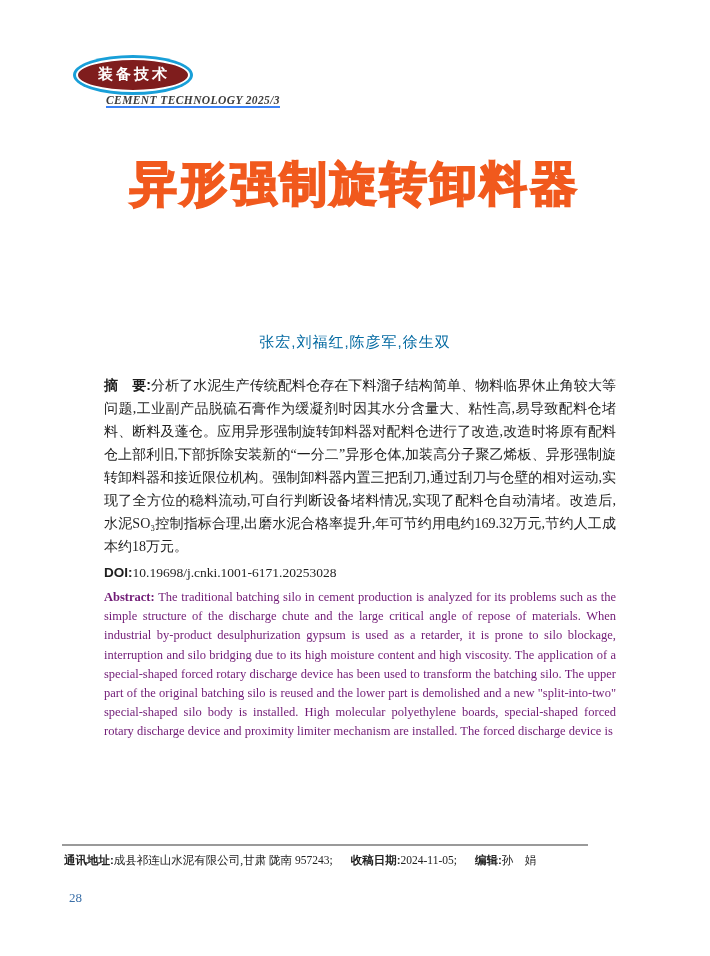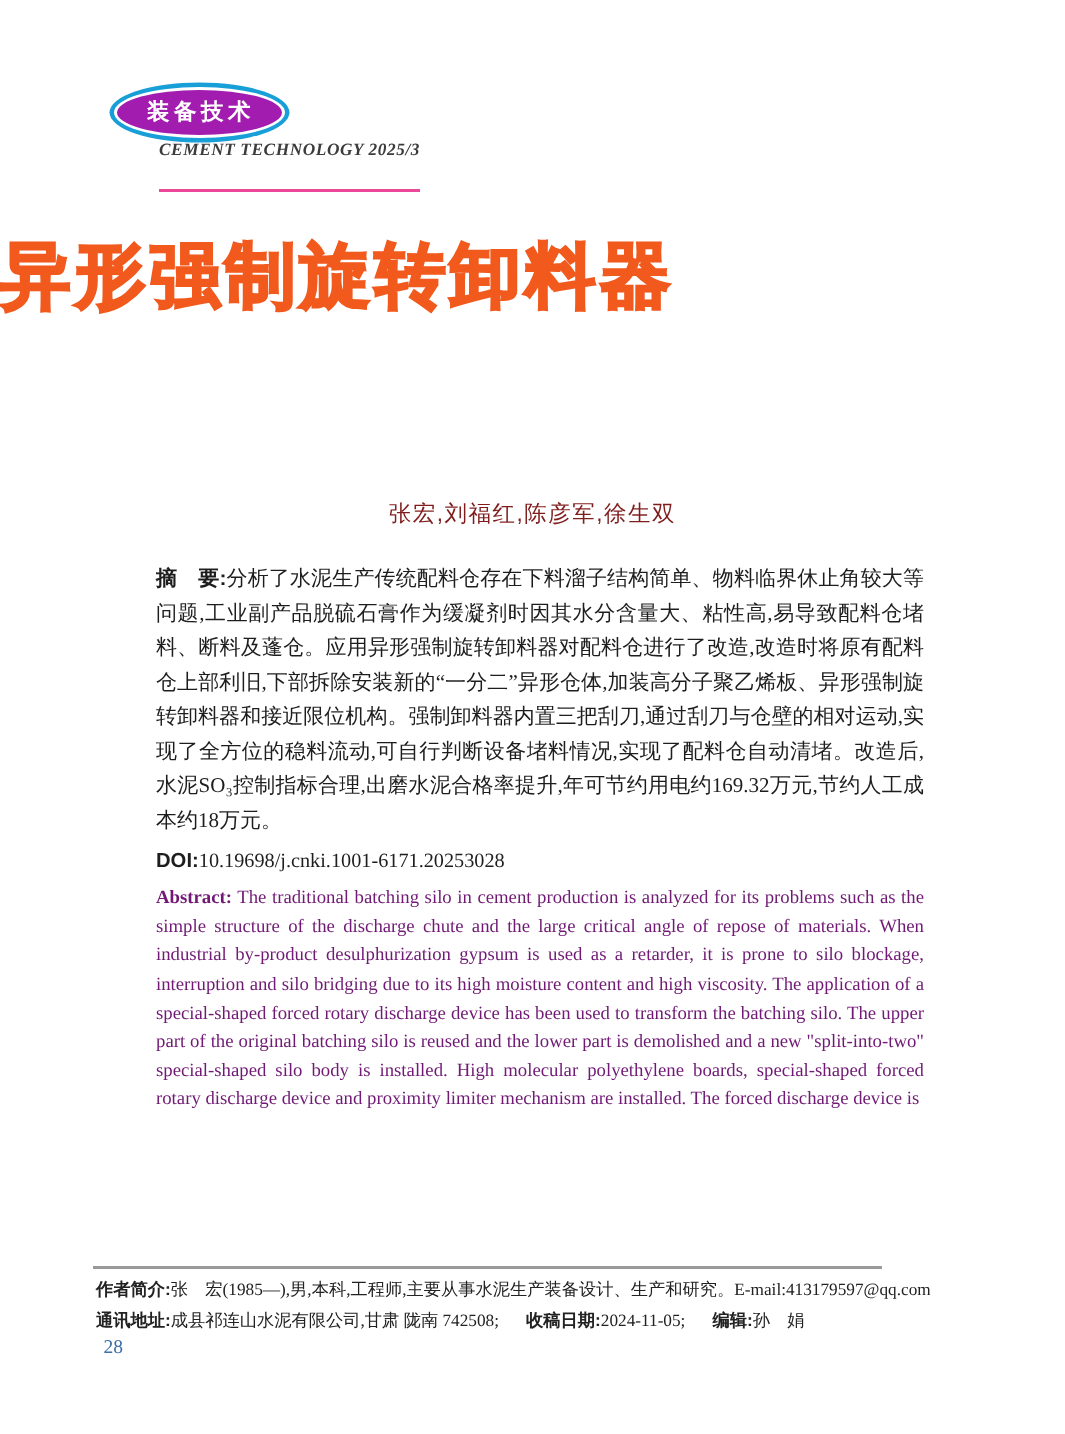--- a/index.html
+++ b/index.html
@@ -3,44 +3,44 @@
 <meta charset="utf-8">
 <style>
   html,body{margin:0;padding:0;background:#ffffff;}
   .page{
     position:relative;width:710px;height:956px;background:#ffffff;
     font-family:"Liberation Serif", serif;color:#1e1e1e;overflow:hidden;
   }
   
   .badge{
     position:absolute;left:76px;top:58px;
-    background:#a21caf;color:#ffffff;
+    background:#7f1d1d;color:#ffffff;
     font-family:"Liberation Sans", sans-serif;font-weight:bold;
     font-size:15px;letter-spacing:3px;
     padding:5px 18px 6px 20px;border-radius:50%;
     border:2px solid #ffffff;box-shadow:0 0 0 3px #189FD8;
     white-space:nowrap;
   }
   .journal{
     position:absolute;left:106px;top:94px;
     font-style:italic;font-weight:bold;font-size:11.5px;color:#3c3c3c;
-    border-bottom:2px solid #ec4899;padding-bottom:20px;letter-spacing:0.4px;
+    border-bottom:2px solid #3b82f6;padding-bottom:0;letter-spacing:0.4px;
   }
   
   .title{
     position:absolute;left:0;top:150px;width:710px;margin:0;
-    color:#F1591D;
+    text-align:center;color:#F1591D;
     font-family:"Liberation Sans", sans-serif;font-weight:900;
     font-size:47px;line-height:67px;letter-spacing:3px;
     -webkit-text-stroke:1.8px #F1591D;
   }
   .title .t-line{display:block;}
   .authors{
     position:absolute;left:0;top:333px;width:710px;text-align:center;
-    color:#7f1d1d;font-family:"Liberation Sans", sans-serif;
+    color:#0369a1;font-family:"Liberation Sans", sans-serif;
     font-size:15px;letter-spacing:1px;
   }
   
   .content{position:absolute;left:104px;top:374px;width:512px;}
   .cn-abstract{
     margin:0;font-size:14px;line-height:23px;text-align:justify;
     color:#1d1d1d;
   }
   .h-label{font-weight:bold;font-family:"Liberation Sans", sans-serif;}
   .meta-line{margin:2px 0 0 0;font-size:13.5px;line-height:25px;white-space:nowrap;}
@@ -89,19 +89,18 @@
     <p class="meta-line"><span class="h-label">DOI:</span><span>10.19698/j.cnki.1001-6171.20253028</span></p>
 
 
     <p class="en-abstract"><b>Abstract:</b> <span>The traditional batching silo in cement production is analyzed for its problems such as the simple structure of the discharge chute and the large critical angle of repose of materials. When industrial by-product desulphurization gypsum is used as a retarder, it is prone to silo blockage, interruption and silo bridging due to its high moisture content and high viscosity. The application of a special-shaped forced rotary discharge device has been used to transform the batching silo. The upper part of the original batching silo is reused and the lower part is demolished and a new "split-into-two" special-shaped silo body is installed. High molecular polyethylene boards, special-shaped forced rotary discharge device and proximity limiter mechanism are installed. The forced discharge device is</span></p>
 
   </div>
 
   <div class="divider"></div>
 
   <div class="footer">
-    <div><span class="h-label">作者简介:</span><span>张　宏(1985—),男,本科,工程师,主要从事水泥生产装备设计、生产和研究。E-mail:413179597@qq.com</span></div>
-    <div><span class="h-label">通讯地址:</span><span>成县祁连山水泥有限公司,甘肃 陇南 742508;</span><span class="meta-gap"></span><span class="h-label">收稿日期:</span><span>2024-11-05;</span><span class="meta-gap"></span><span class="h-label">编辑:</span><span>孙　娟</span></div>
+    <div><span class="h-label">通讯地址:</span><span>成县祁连山水泥有限公司,甘肃 陇南 957243;</span><span class="meta-gap"></span><span class="h-label">收稿日期:</span><span>2024-11-05;</span><span class="meta-gap"></span><span class="h-label">编辑:</span><span>孙　娟</span></div>
   </div>
 
   <div class="page-number">28</div>
 
 </div>
 
 </body></html>

